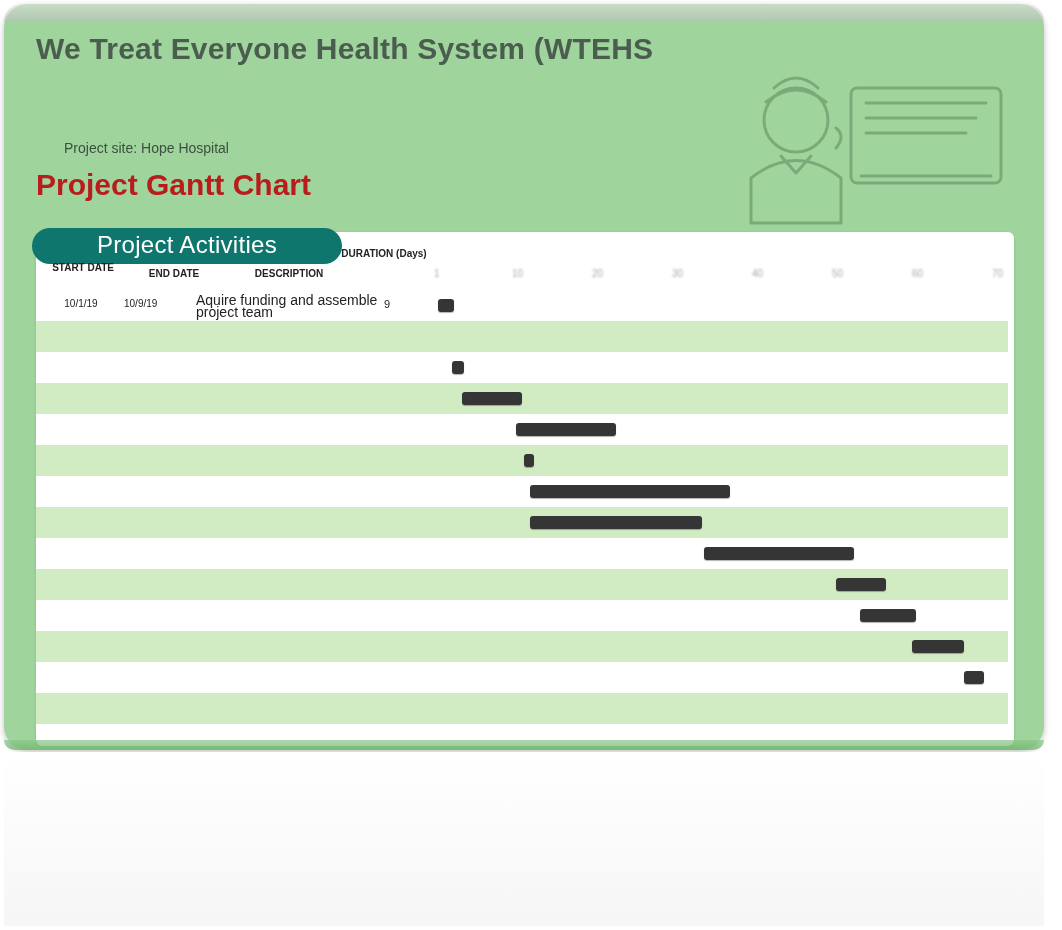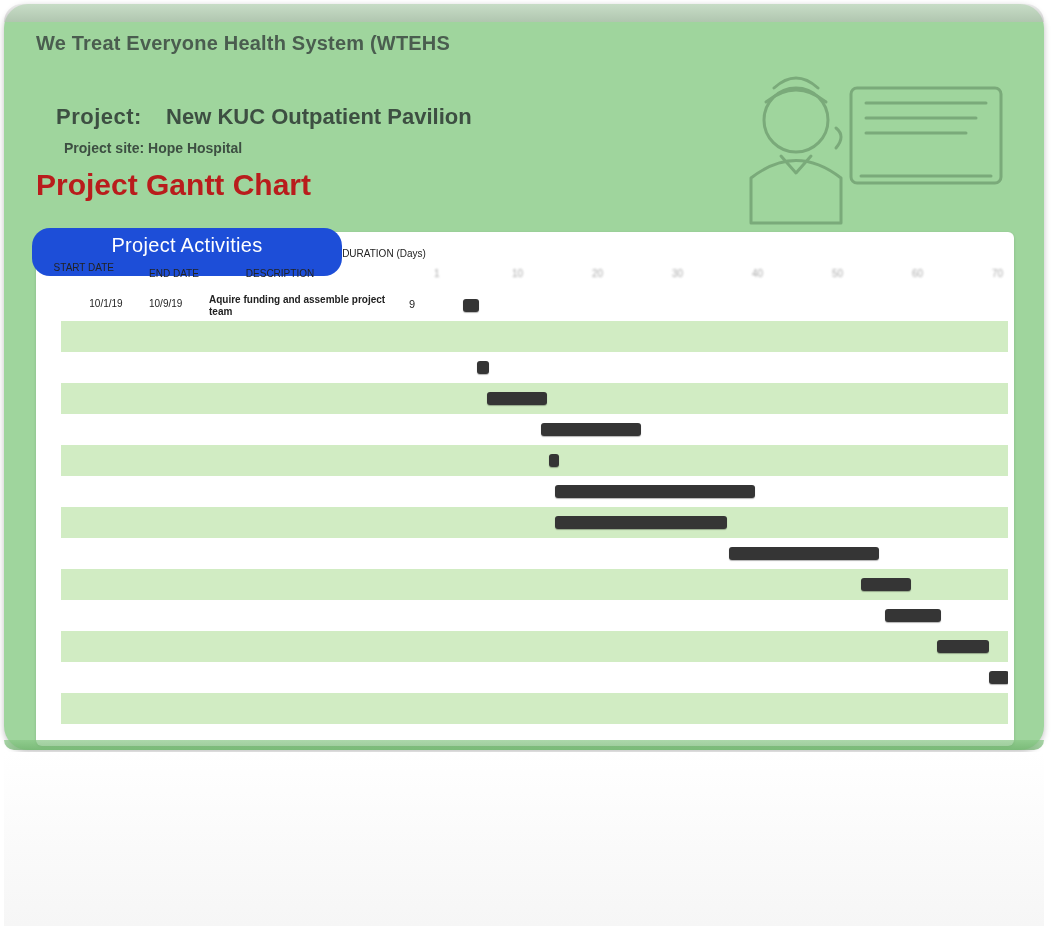--- a/index.html
+++ b/index.html
@@ -1,80 +1,76 @@
 <!DOCTYPE html>
 <html><head>
 <meta charset="utf-8">
 <style>
   html,body{margin:0;padding:0;background:#ffffff;font-family:Verdana,Geneva,sans-serif;}
   .stage{width:1062px;height:930px;position:relative;overflow:hidden;}
   .page{position:absolute;left:4px;top:4px;width:1040px;height:746px;background:#9fd59d;border-radius:24px;box-shadow:0 2px 6px rgba(0,0,0,.25);}
   .page::before{content:"";position:absolute;left:0;right:0;top:0;height:18px;border-top-left-radius:24px;border-top-right-radius:24px;background:linear-gradient(#e2e2e2 0%,#bcbcbc 100%);opacity:.6;}
   .page::after{content:"";position:absolute;left:0;right:0;bottom:0;height:10px;border-bottom-left-radius:24px;border-bottom-right-radius:24px;background:linear-gradient(#88c786 0%,#6bb069 100%);opacity:.7;}
 
-  .hdr-org{position:absolute;left:32px;top:28px;font-size:20px;font-weight:600;color:#4a5d4f;letter-spacing:.2px;}
+  .hdr-org{position:absolute;left:32px;top:28px;font-size:30px;font-weight:600;color:#4a5d4f;letter-spacing:.2px;}
   .hdr-proj{position:absolute;left:52px;top:100px;font-size:22px;font-weight:700;color:#3d4f42;}
   .hdr-proj .lbl{letter-spacing:.5px;}
   .hdr-proj .val{margin-left:18px;}
-  .hdr-site{position:absolute;left:60px;top:136px;font-size:14px;font-weight:700;color:#3d4f42;}
+  .hdr-site{position:absolute;left:60px;top:136px;font-size:14px;font-weight:400;color:#3d4f42;}
   .hdr-chart{position:absolute;left:32px;top:164px;font-size:30px;font-weight:600;color:#b91c1c;}
 
   
   .illus{position:absolute;right:28px;top:24px;width:330px;height:200px;opacity:.35;}
   .illus svg{width:100%;height:100%;}
   .illus path,.illus rect,.illus line,.illus circle{stroke:#385b3a;stroke-width:3;fill:none;stroke-linecap:round;stroke-linejoin:round;}
 
   
   .panel{position:absolute;left:32px;top:228px;right:30px;bottom:4px;background:#ffffff;border-radius:6px;box-shadow:0 1px 3px rgba(0,0,0,.15);}
 
   
-  .act-pill{position:absolute;left:-4px;top:-4px;width:310px;height:48px;background:#1d4ed8;border-radius:18px;color:#fff;font-size:20px;font-weight:500;text-align:center;line-height:34px;letter-spacing:.3px;}
+  .act-pill{position:absolute;left:-4px;top:-4px;width:310px;height:36px;background:#0f766e;border-radius:18px;color:#fff;font-size:24px;font-weight:500;text-align:center;line-height:34px;letter-spacing:.3px;}
 
   
   .colhdrs{position:absolute;left:0;top:30px;height:28px;width:100%;}
-  .ch{position:absolute;top:0;font-size:10px;color:#222;font-weight:400;text-align:center;}
+  .ch{position:absolute;top:0;font-size:10px;color:#222;font-weight:700;text-align:center;}
   .ch.start{left:12px;  width:66px; line-height:11px;text-align:right;}
   .ch.end  {left:82px;  width:66px; top:6px;margin-left:23px;}
-  .ch.desc {left:154px; width:180px; top:6px;}
+  .ch.desc {left:163px; width:180px; top:6px;}
   .ch.dur  {left:304px; width:88px; line-height:11px;top:-14px;}
 
   
   .ticks{position:absolute;left:398px;right:6px;top:36px;height:14px;font-size:10px;color:#aaa;}
   .ticks span{position:absolute;top:0;filter:blur(1px);}
 
   
-  .rows{position:absolute;left:0;right:6px;top:58px;bottom:4px;overflow:hidden;margin-left:25px;}
+  .rows{position:absolute;left:0;right:6px;top:58px;bottom:4px;overflow:hidden;}
   .row{position:relative;height:31px;}
   .row:nth-child(even){background:#d1ecc3;}
   .row .sd,.row .ed{position:absolute;top:8px;font-size:10px;color:#444;filter:blur(1px);}
   .row .sd{left:14px;width:62px;text-align:center;}
   .row .ed{left:88px;width:62px;text-align:left;}
-  .row .desc{position:absolute;left:148px;width:182px;top:4px;font-size:10px;color:#444;line-height:12px;filter:blur(1px);font-weight:bold;}
+  .row .desc{position:absolute;left:160px;width:182px;top:4px;font-size:14px;color:#444;line-height:12px;filter:blur(1px);}
   .row .dur{position:absolute;left:330px;width:42px;top:8px;font-size:11px;color:#333;text-align:center;filter:blur(1px);}
   .row .bar{position:absolute;top:9px;height:13px;background:#353535;border-radius:3px;box-shadow:0 1px 1px rgba(0,0,0,.3);}
 
   
   .row.sharp .sd,.row.sharp .ed,.row.sharp .desc,.row.sharp .dur{filter:none;color:#222;}
 
   
   .ghost{position:absolute;left:4px;top:752px;width:1040px;height:174px;background:linear-gradient(#fff,#f6f6f6);}
 
 </style>
 </head>
 <body>
 
 <div class="stage">
   <div class="page">
 
     <div class="hdr-org">We Treat Everyone Health System (WTEHS</div>
 
-    <div class="hdr-proj">
-      <span class="lbl">Project:</span>
-      <span class="val">New KUC Outpatient Pavilion</span>
-    </div>
 
     <div class="hdr-site">
       <span>Project site:</span>
       <span>Hope Hospital</span>
     </div>
 
     <div class="hdr-chart">Project Gantt Chart</div>
 
     <div class="illus">
       <svg viewBox="0 0 330 200">

